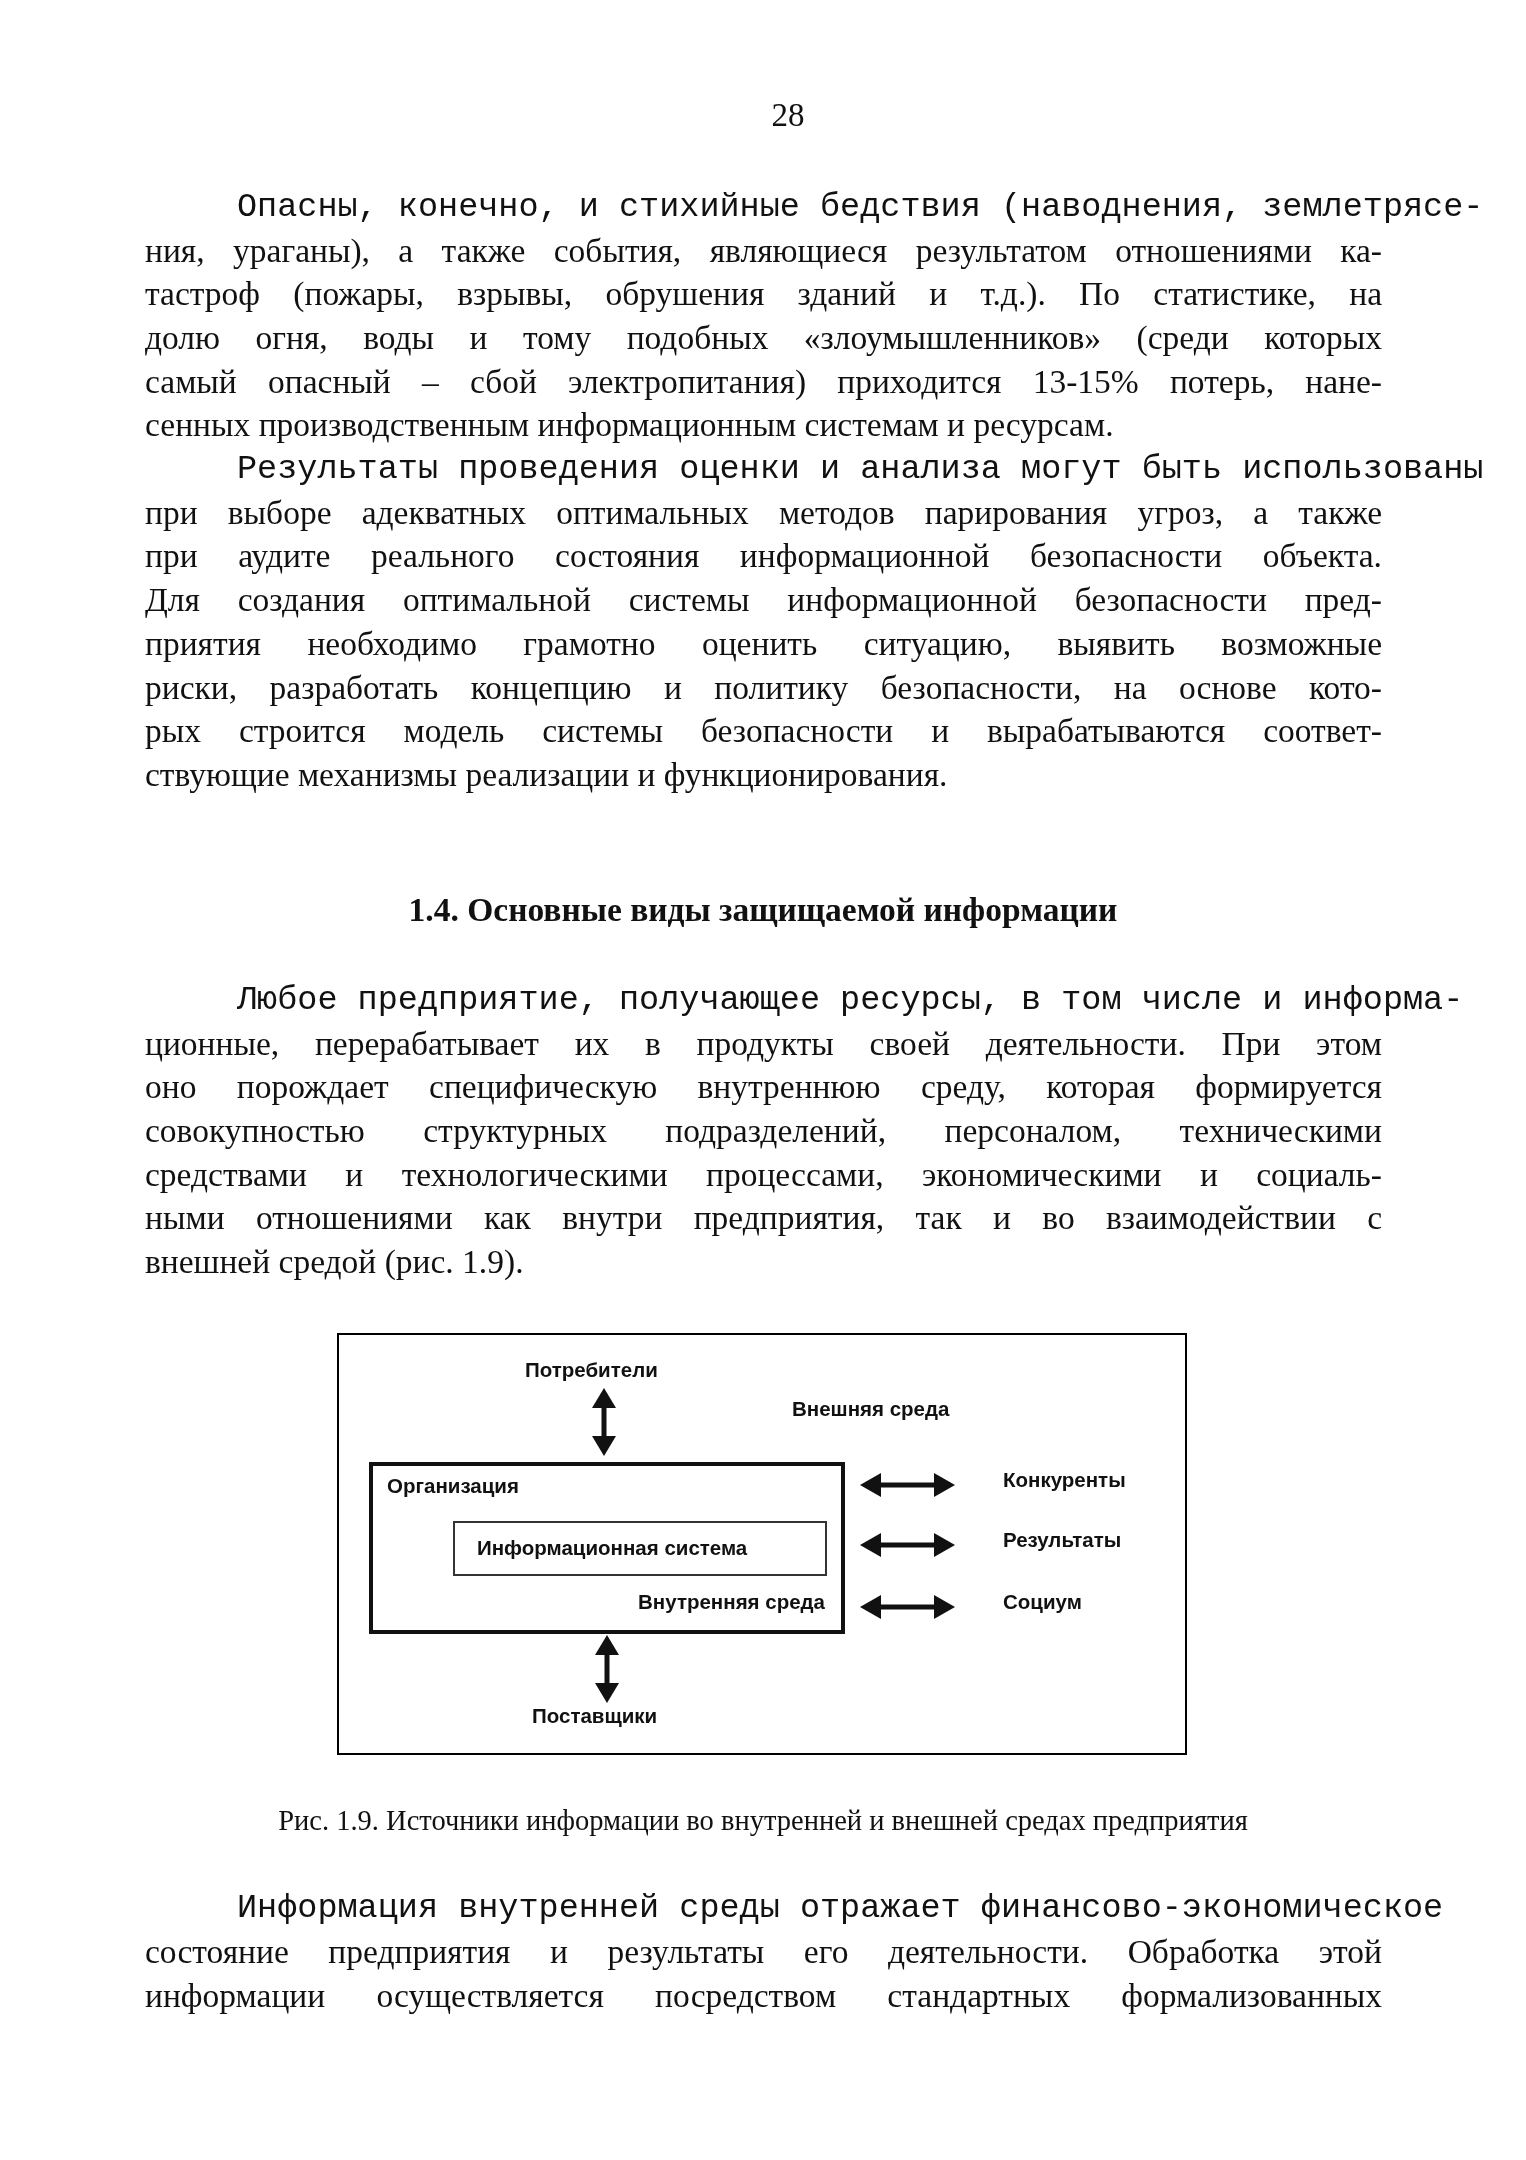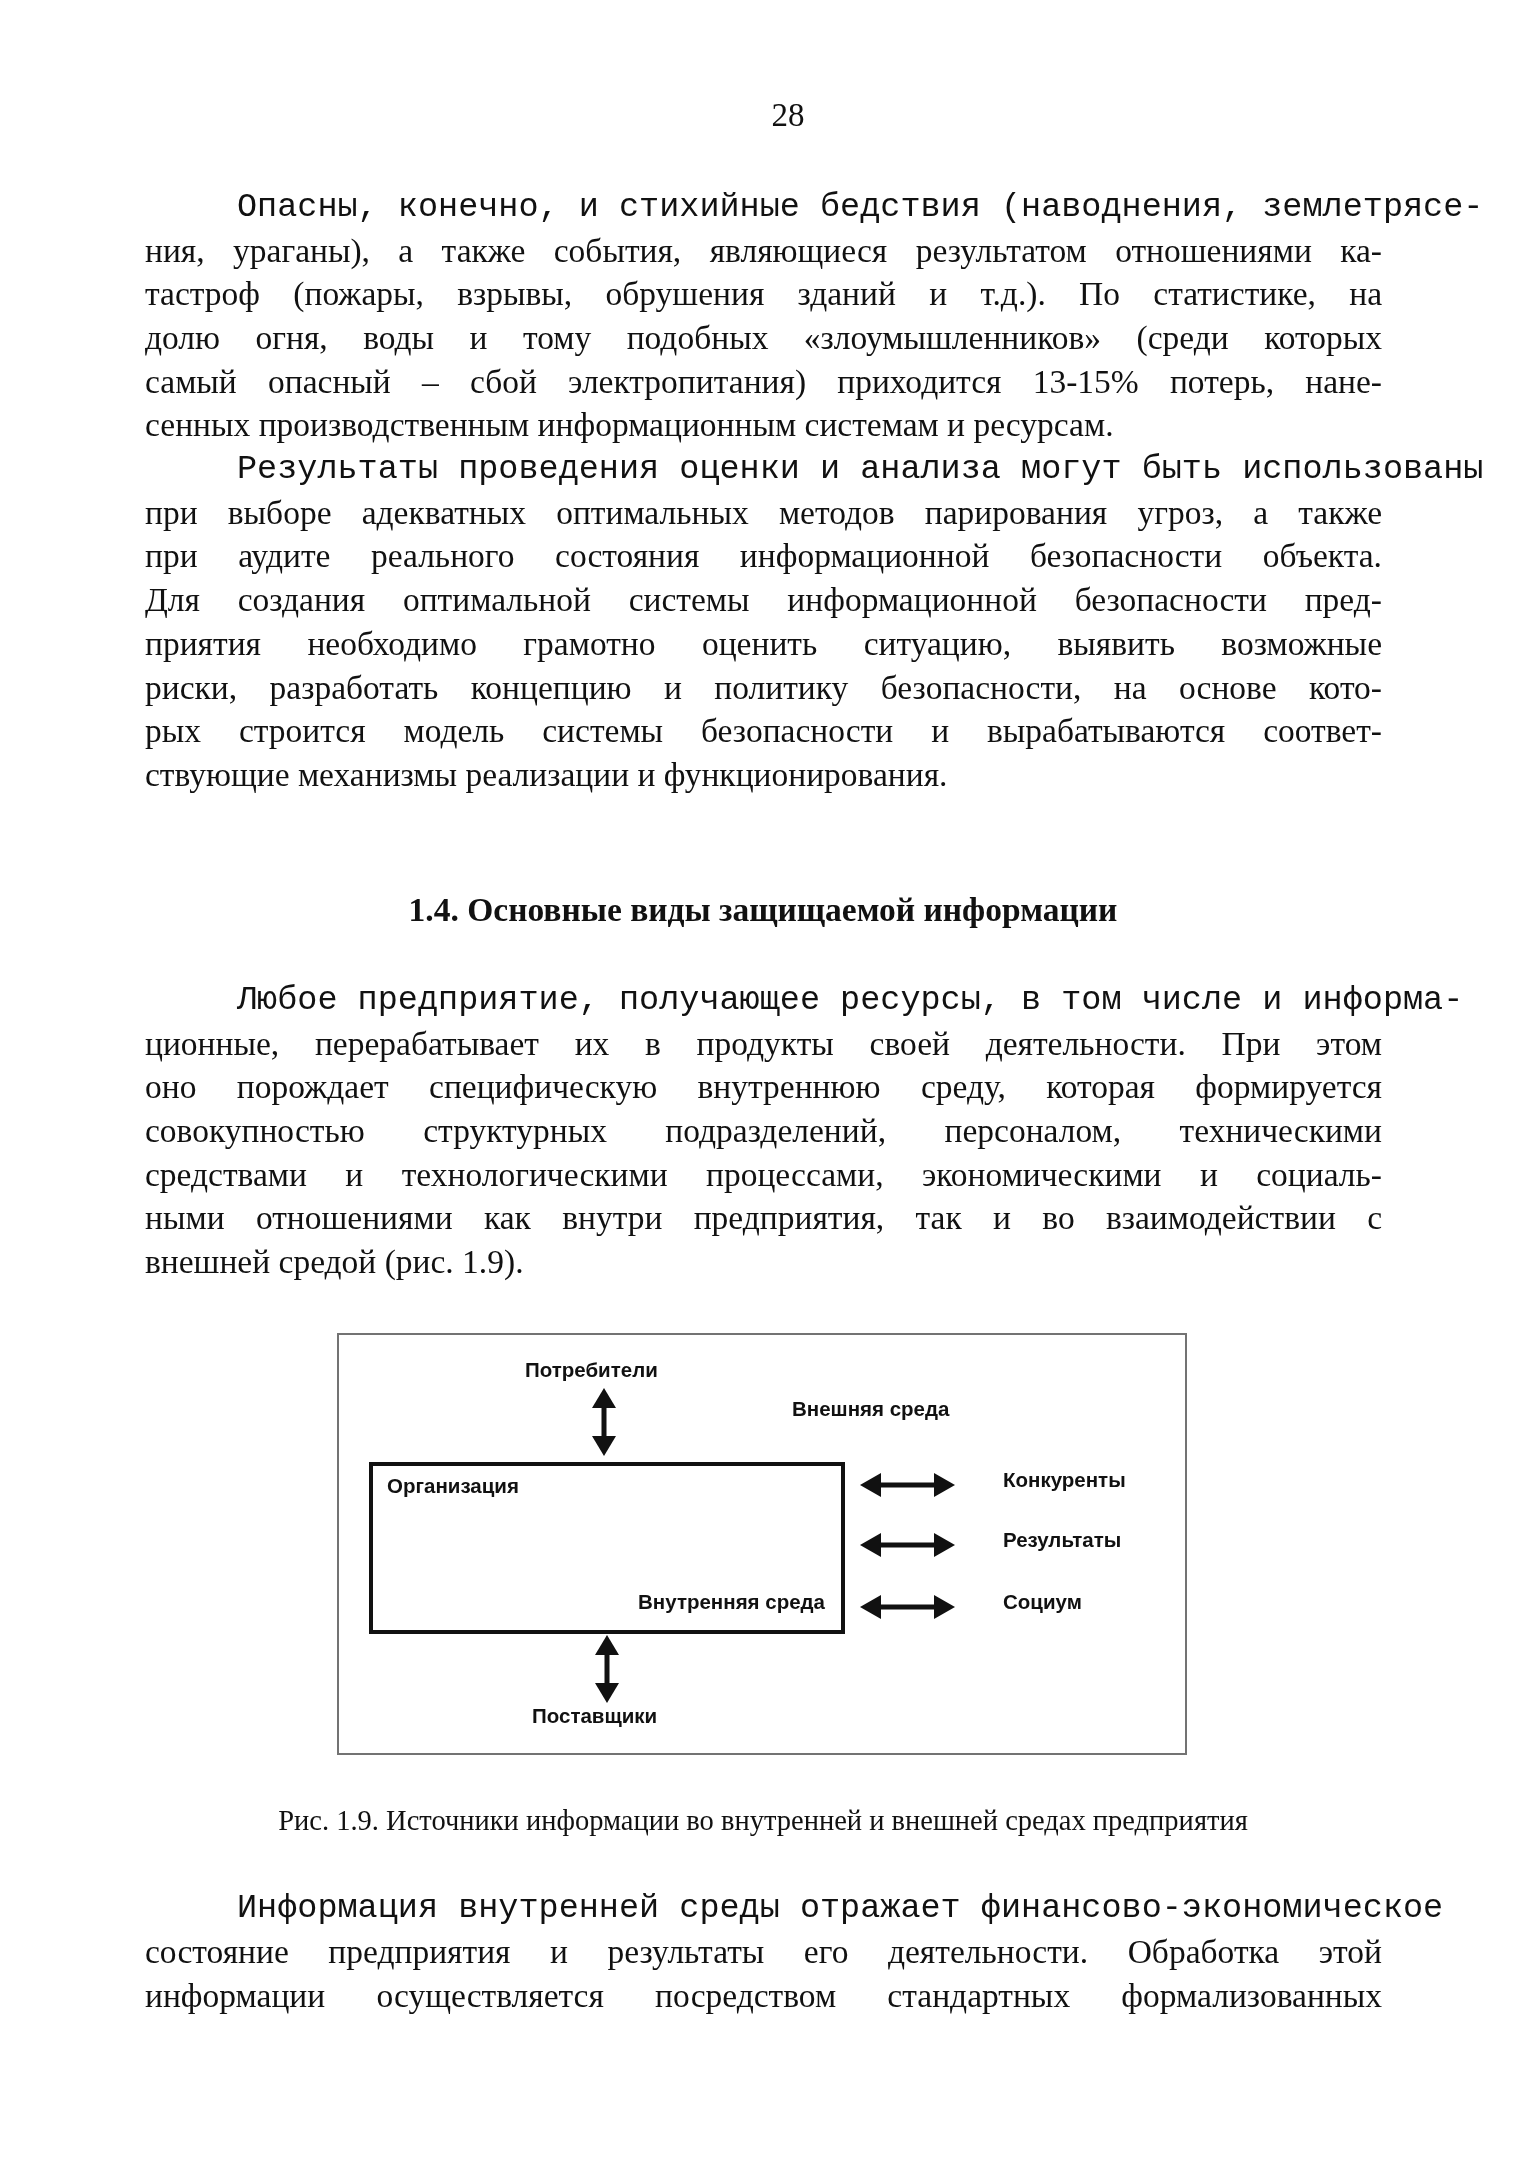--- a/index.html
+++ b/index.html
@@ -10,21 +10,21 @@
   .line { position:absolute; left:145px; width:1237px; font-size:33.5px; line-height:44px;
           white-space:nowrap; text-align:justify; text-align-last:justify; }
   .line.last { text-align-last:left; }
   .line.indent { left:237px; width:1145px;font-family:Liberation Mono, monospace; }
   .heading { position:absolute; left:0; width:1526px; text-align:center; top:888px;
              font-size:33.5px; line-height:44px; font-weight:bold;font-family:Liberation Serif, serif; }
   .caption { position:absolute; left:0; width:1526px; text-align:center; top:1802px;
              font-size:28.5px; line-height:38px; }
   
   .diagram { position:absolute; left:337px; top:1333px; width:850px; height:422px;
-             box-sizing:border-box; border:2px solid #737373; }
+             box-sizing:border-box; border:2px solid #000000; }
   .dlabel { position:absolute; font-family:"Liberation Sans","DejaVu Sans",sans-serif;
             font-weight:bold; font-size:20.5px; line-height:24px; white-space:nowrap; color:#111; }
   .org-box { position:absolute; left:30px; top:127px; width:476px; height:172px;
              box-sizing:border-box; border:4px solid #111; }
   .is-box { position:absolute; left:80px; top:55px; width:374px; height:55px;
             box-sizing:border-box; border:2px solid #333; }
   .arrow { position:absolute; }
 </style>
 </head>
 <body>
@@ -68,20 +68,23 @@
   <div class="dlabel" style="left:453px; top:62px">Внешняя среда</div>
 
   <svg class="arrow" style="left:252px; top:53px" width="26" height="68" viewBox="0 0 26 68">
     <polygon points="13,0 25,20 1,20" fill="#111"></polygon>
     <rect x="10.5" y="19" width="5" height="30" fill="#111"></rect>
     <polygon points="13,68 25,48 1,48" fill="#111"></polygon>
   </svg>
 
   <div class="org-box">
     <div class="dlabel" style="left:14px; top:8px">Организация</div>
+    <div class="is-box">
+      <div class="dlabel" style="left:22px; top:13px">Информационная система</div>
+    </div>
     <div class="dlabel" style="right:16px; top:124px">Внутренняя среда</div>
   </div>
 
   <svg class="arrow" style="left:255px; top:300px" width="26" height="68" viewBox="0 0 26 68">
     <polygon points="13,0 25,20 1,20" fill="#111"></polygon>
     <rect x="10.5" y="19" width="5" height="30" fill="#111"></rect>
     <polygon points="13,68 25,48 1,48" fill="#111"></polygon>
   </svg>
   <div class="dlabel" style="left:193px; top:369px">Поставщики</div>
 

